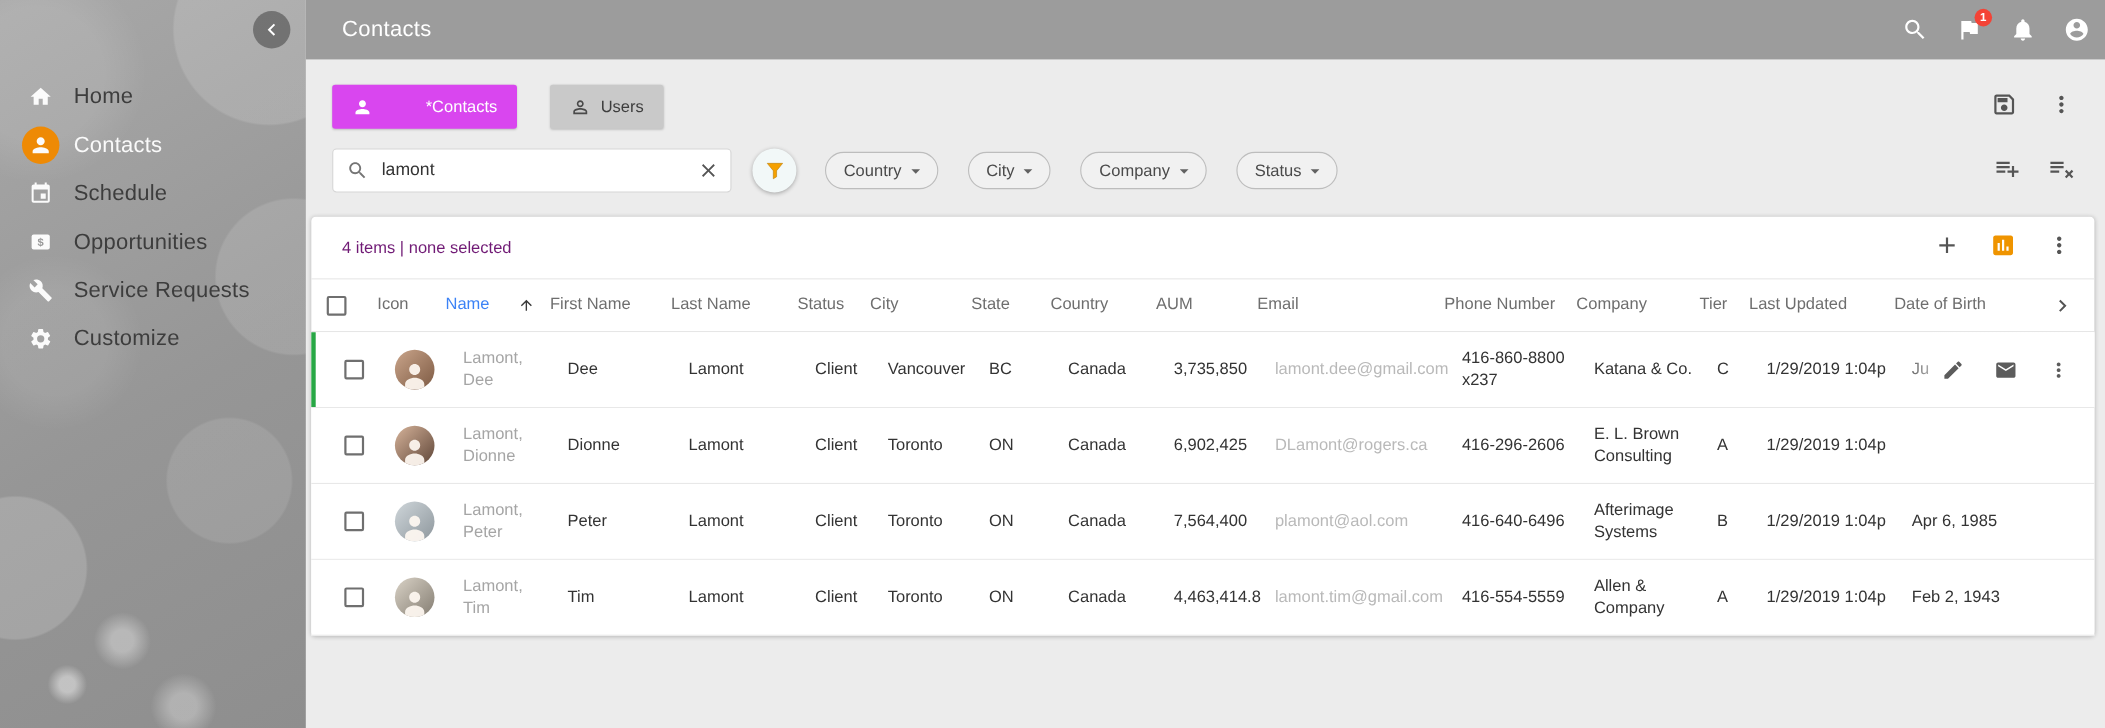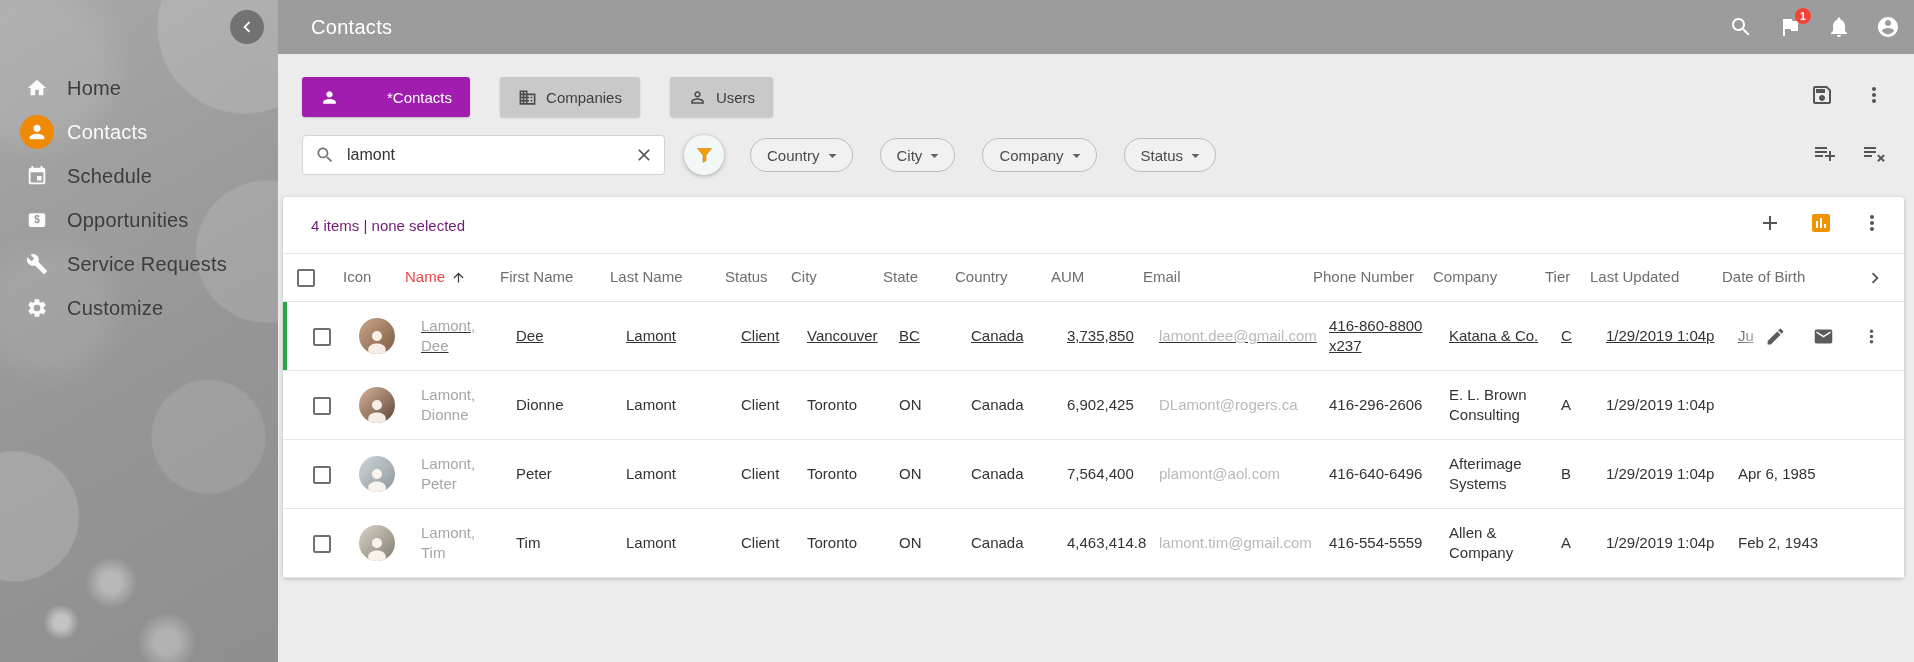--- a/index.html
+++ b/index.html
@@ -60,21 +60,21 @@
   .content { flex:1; padding-top:23px; }
 
   
   .row-tabs { display:flex; align-items:center; margin:0 14px 0 24px; }
   .tab {
     height:40px; display:flex; align-items:center; gap:9px; padding:0 18px;
     border-radius:3px; background:#C9C9C9; color:#3E3E3E; font-size:15px;
     margin-right:30px; box-shadow:0 1px 2px rgba(0,0,0,.18);
   }
   .tab svg { width:19px; height:19px; fill:#4A4A4A; }
-  .tab.active { background:#a21caf; color:#fff;gap:48px; }
+  .tab.active { background:#d946ef; color:#fff;gap:48px; }
   .tab.active svg { fill:#fff; }
   .toolbar-right { margin-left:auto; display:flex; align-items:center; gap:28px; padding-right:14px; }
   .gray-icon svg { width:24px; height:24px; fill:#555; }
 
   
   .row-filters { display:flex; align-items:center; margin:18px 14px 0 24px; }
   .searchbox {
     width:363px; height:40px; background:#fff; border:1px solid #D5D5D5; border-radius:4px;
     display:flex; align-items:center; padding:0 10px 0 12px;
   }
@@ -108,29 +108,29 @@
   .summary { font-size:15px; color:#701a75; }
   .card-toolbar-right { margin-left:auto; display:flex; align-items:center; gap:27px; }
   .amber-icon svg { width:24px; height:24px; fill:#EF9400; }
 
   .thead {
     display:flex; align-items:center; height:49px; padding-left:14px;
     border-top:1px solid #E7E7E7; border-bottom:1px solid #E4E4E4;
     color:#6E6E6E; font-size:15px; white-space:nowrap;
   }
   .thead .cell { display:flex; align-items:center; }
-  .th-name { color:#ef4444; }
+  .th-name { color:#3b82f6;justify-content:space-between; }
   .sort-arrow svg { width:15px; height:15px; fill:#3A3A3A; margin-left:6px; display:block; }
 
   .trow {
     position:relative; display:flex; align-items:center; min-height:69px;
     padding-left:30px; border-bottom:1px solid #E8E8E8; font-size:15px; color:#333;
     background:#fff;
   }
-  .trow.selected { box-shadow: inset 4px 0 0 #28A745; text-decoration: underline; }
+  .trow.selected { box-shadow: inset 4px 0 0 #28A745; }
   .cell { flex-shrink:0; padding-right:14px; line-height:1.35; }
   .col-select { width:46px; }
   .col-icon   { width:62px; }
   .col-name   { width:95px; }
   .col-first  { width:110px; }
   .col-last   { width:115px; }
   .col-status { width:66px; }
   .col-city   { width:92px; }
   .col-state  { width:72px; }
   .col-country{ width:96px; }
@@ -265,26 +265,20 @@
     </header>
 
     <div class="content" data-interactable="false">
 
       <div class="row-tabs" data-interactable="false">
         <div class="tab active" data-interactable="true">
           <svg viewBox="0 0 24 24">
               <path d="M12 12c2.21 0 4-1.79 4-4s-1.79-4-4-4-4 1.79-4 4 1.79 4 4 4zm0 2c-2.67 0-8 1.34-8 4v2h16v-2c0-2.66-5.33-4-8-4z"></path>
             </svg>
           <span data-interactable="false">*Contacts</span>
-        </div>
-        <div class="tab" data-interactable="true">
-          <svg viewBox="0 0 24 24">
-              <path d="M12 7V3H2v18h20V7H12zM6 19H4v-2h2v2zm0-4H4v-2h2v2zm0-4H4V9h2v2zm0-4H4V5h2v2zm4 12H8v-2h2v2zm0-4H8v-2h2v2zm0-4H8V9h2v2zm0-4H8V5h2v2zm10 12h-8v-2h2v-2h-2v-2h2v-2h-2V9h8v10zm-2-8h-2v2h2v-2zm0 4h-2v2h2v-2z"></path>
-            </svg>
-          <span data-interactable="false">Companies</span>
         </div>
         <div class="tab" data-interactable="true">
           <svg viewBox="0 0 24 24">
               <path d="M12 5.9c1.16 0 2.1.94 2.1 2.1s-.94 2.1-2.1 2.1S9.9 9.16 9.9 8s.94-2.1 2.1-2.1m0 9c2.97 0 6.1 1.46 6.1 2.1v1.1H5.9V17c0-.64 3.13-2.1 6.1-2.1M12 4C9.79 4 8 5.79 8 8s1.79 4 4 4 4-1.79 4-4-1.79-4-4-4zm0 9c-2.67 0-8 1.34-8 4v3h16v-3c0-2.66-5.33-4-8-4z"></path>
             </svg>
           <span data-interactable="false">Users</span>
         </div>
         <div class="toolbar-right">
           <span class="gray-icon" data-interactable="true"><svg viewBox="0 0 24 24">
                 <path d="M17 3H5c-1.11 0-2 .9-2 2v14c0 1.1.89 2 2 2h14c1.1 0 2-.9 2-2V7l-4-4zm2 16H5V5h11.17L19 7.83V19zm-7-7c-1.66 0-3 1.34-3 3s1.34 3 3 3 3-1.34 3-3-1.34-3-3-3zM6 6h9v4H6z"></path>

